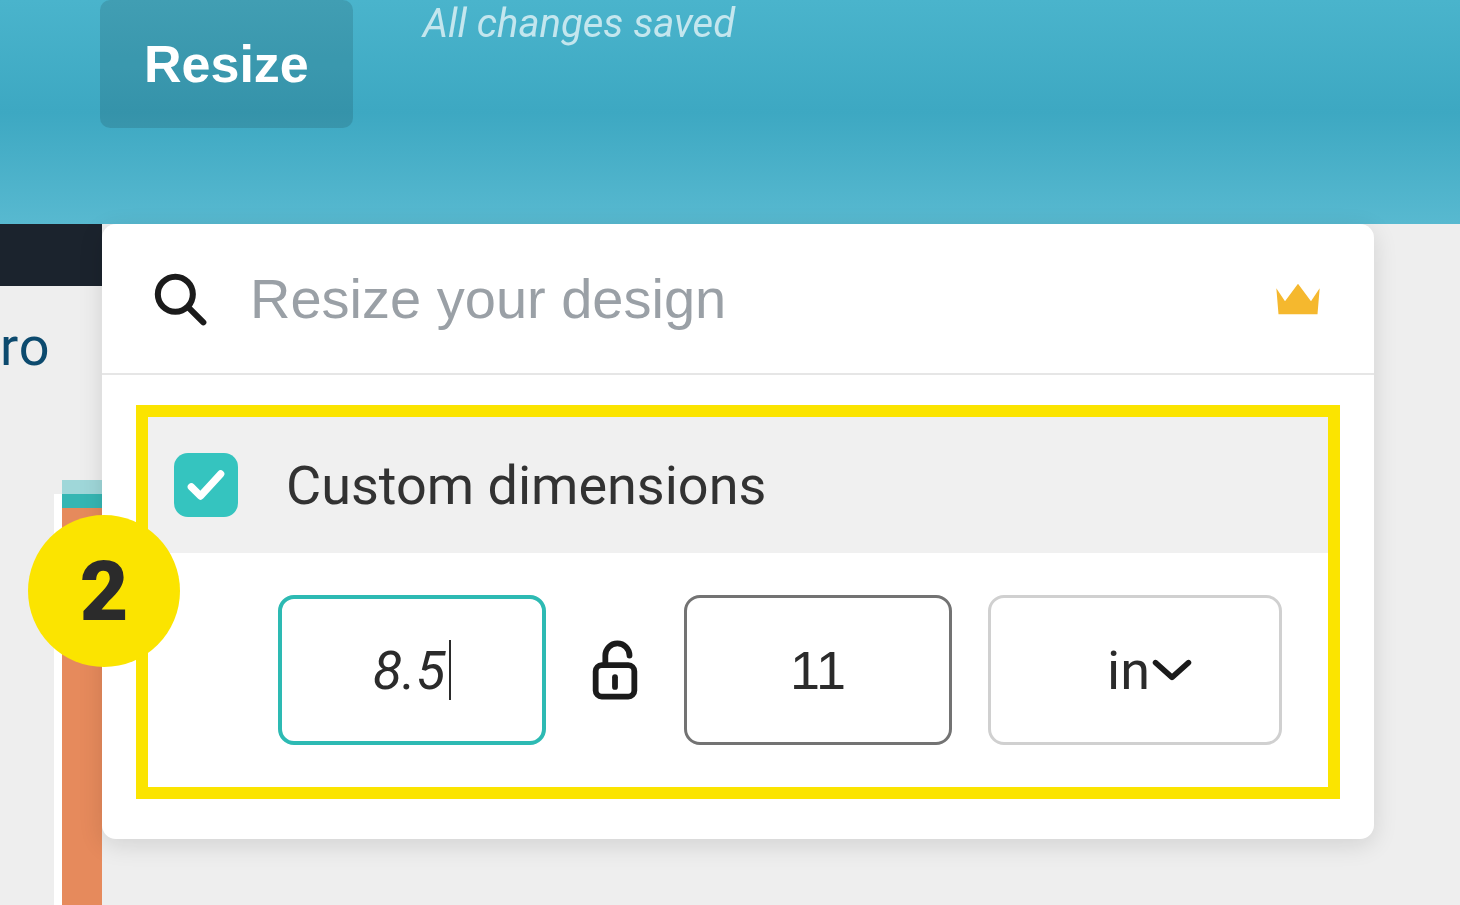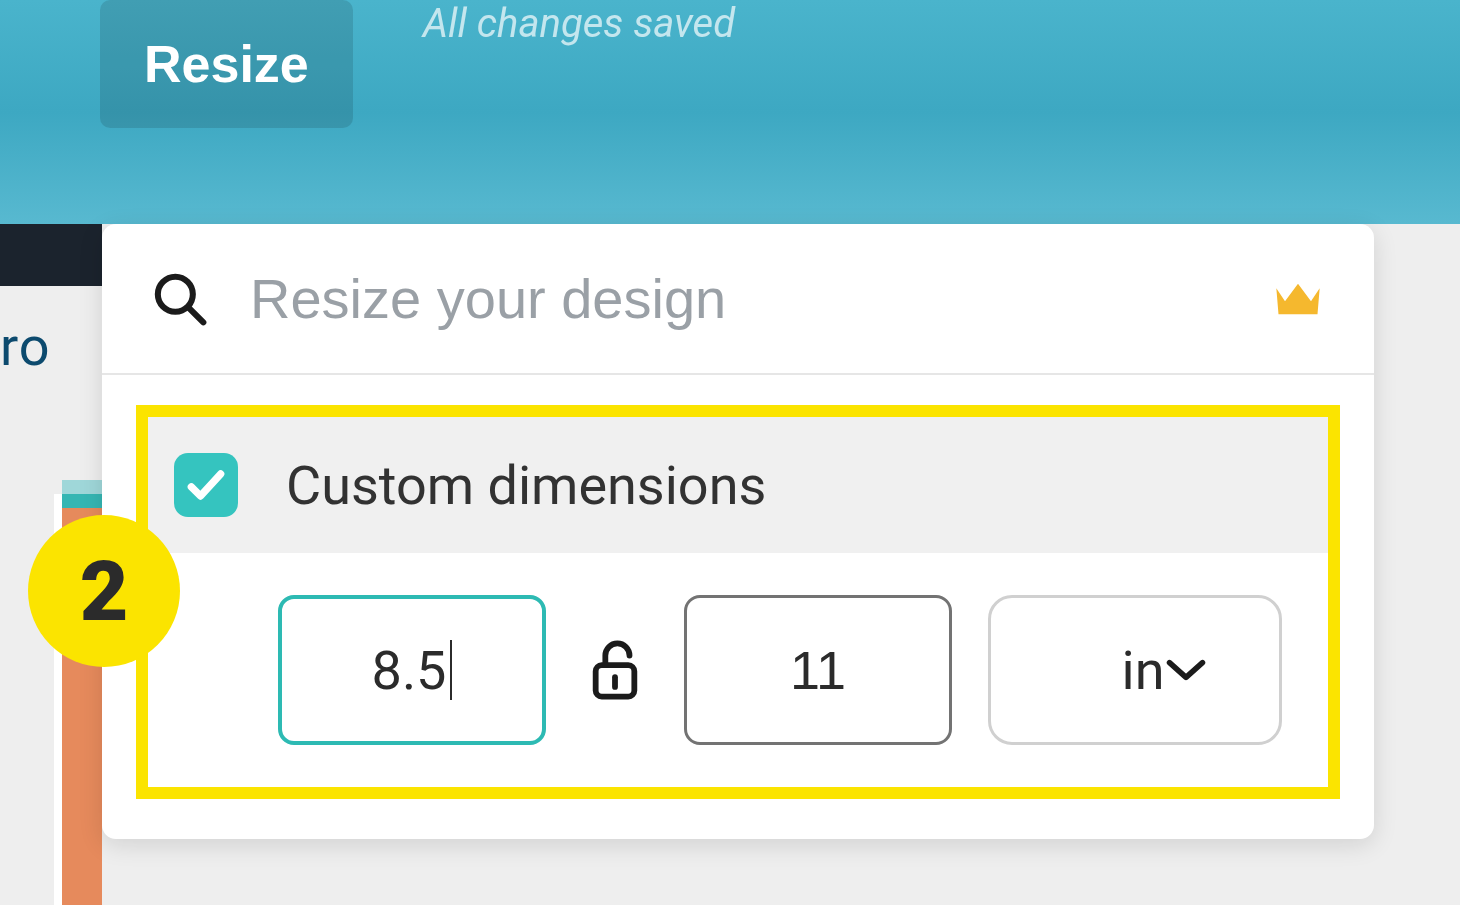--- a/index.html
+++ b/index.html
@@ -162,25 +162,25 @@
       background: transparent;
       border: none;
       cursor: pointer;
       padding: 0 4px;
     }
     .lock-btn svg { width: 58px; height: 68px; display:block; }
     .unit-select {
       flex: 1;
       height: 150px;
       border: 3px solid #d0d0d0;
-      border-radius: 24px;
-      background: #fff;
-      display: flex;
-      align-items: center;
-      justify-content: center;
+      border-radius: 16px;
+      background: #fff;
+      display: flex;
+      align-items: center;
+      justify-content: flex-start;
       padding: 0 56px 0 116px;
       font-size: 54px;
       color: #2b2b2b;
       cursor: pointer;
     }
     .unit-select .chevron svg { width: 44px; height: 32px; display:block; }
 
     .step-badge {
       position: absolute;
       left: -120px;
@@ -207,20 +207,21 @@
       margin-left:4px;
       animation: blink 1s step-end infinite;
     }
     @keyframes blink { 50% { opacity: 0; } }
 
     
     .fake-input {
       display:flex;
       align-items:center;
       justify-content:center;
+      font-style:italic;
     }
   </style>
 </head>
 <body>
 
 <div class="header">
   <button class="resize-btn">Resize</button>
   <span class="save-status">All changes saved</span>
 </div>
 

